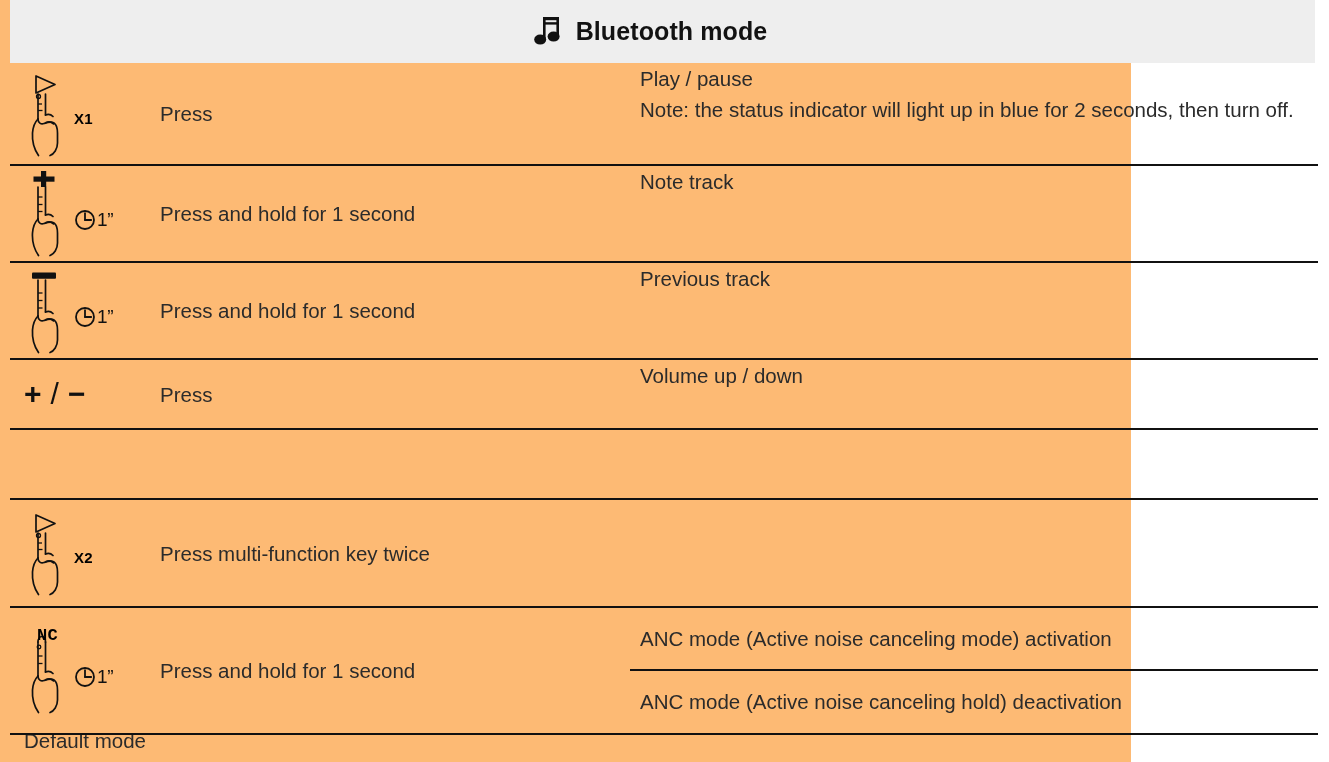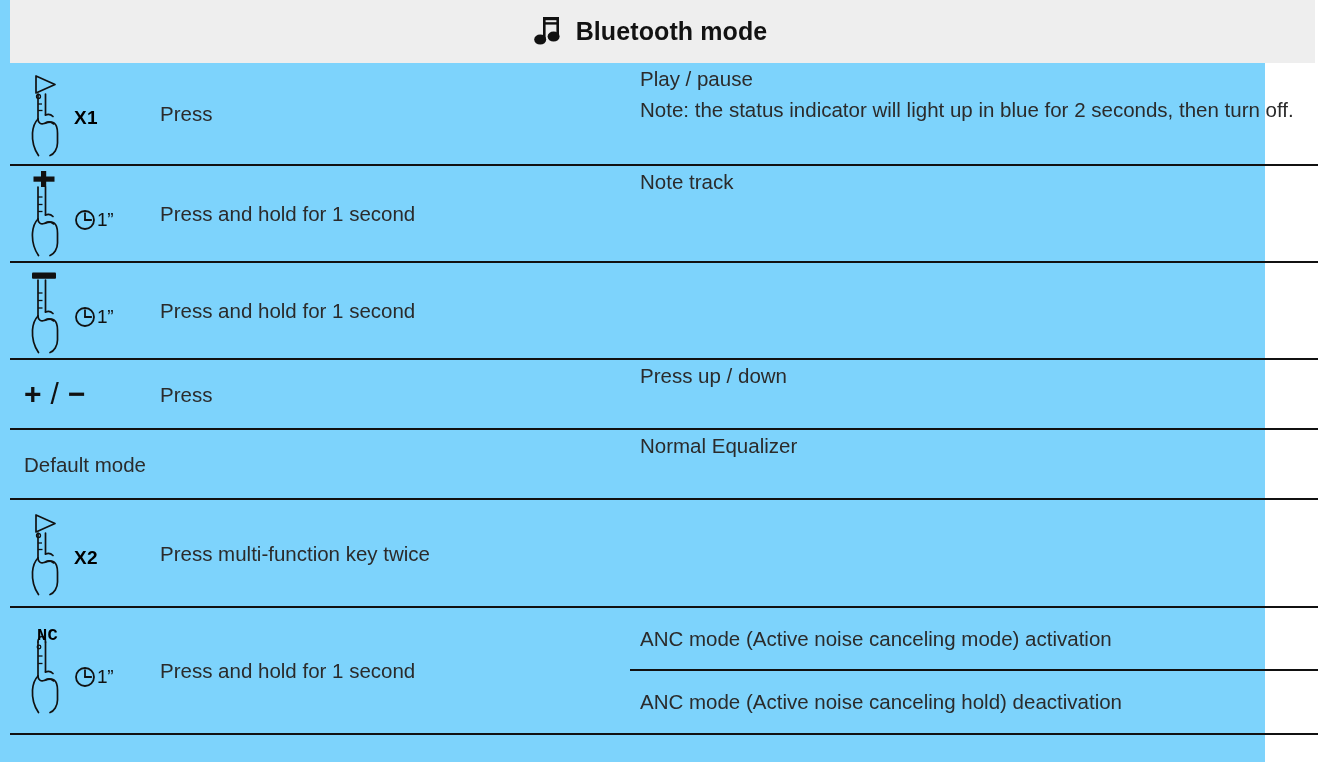--- a/index.html
+++ b/index.html
@@ -10,23 +10,23 @@
   body {
     width: 1329px;
     height: 762px;
     font-family: "Liberation Sans", sans-serif;
     color: #1a1a1a;
     overflow: hidden;
   }
 
   .sheet {
     position: relative;
-    width: 1265px;
+    width: 1131px;
     height: 762px;
-    background: #7dd3fc;
+    background: #fdba74;
   }
 
   
   .mode-header {
     position: absolute;
     left: 10px;
     top: 0;
     width: 1305px;
     height: 63px;
     background: #eeeeee;
@@ -132,21 +132,21 @@
   .hand-wrap {
     position: relative;
     display: flex;
     align-items: center;
     gap: 4px;
   }
   .hand {
     display: block;
   }
   .badge {
-    font-size: 19px;
+    font-size: 15px;
     font-weight: bold;
     color: #000000;
     letter-spacing: 0.3px;
     margin-top: 9px;
   }
   .nc-badge {
     position: absolute;
     left: 13px;
     top: -2px;
     font-size: 17px;
@@ -293,39 +293,42 @@
               <path d="M11 11 L11 4.2" stroke="#111" stroke-width="1.8" stroke-linecap="round"></path>
               <path d="M11 11 L17.2 11" stroke="#111" stroke-width="1.8" stroke-linecap="round"></path>
             </svg>
             <span class="hold-label">1”</span>
           </div>
         </div>
       </div>
       <div class="col-action">
         <div class="txt">Press and hold for 1 second</div>
       </div>
+      <div class="col-result">
+        <div class="txt">Previous track</div>
+      </div>
     </div>
 
     <div class="row" style="height:70px;">
       <div class="col-icon">
         <div class="pm-row">
           <span>+</span>
           <span class="pm-slash">/</span>
           <span>−</span>
         </div>
       </div>
       <div class="col-action">
         <div class="txt">Press</div>
       </div>
       <div class="col-result">
-        <div class="txt">Press up / down</div>
-      </div>
-    </div>
-
-    <div class="row" style="height:70px;">
+        <div class="txt">Volume up / down</div>
+      </div>
+    </div>
+
+    <div class="row" style="height:70px;flex-direction:column;">
       <div class="col-label-wide">
         <div class="txt">Default mode</div>
       </div>
       <div class="col-result">
         <div class="txt">Normal Equalizer</div>
       </div>
     </div>
 
     <div class="row" style="height:108px;">
       <div class="col-icon">

